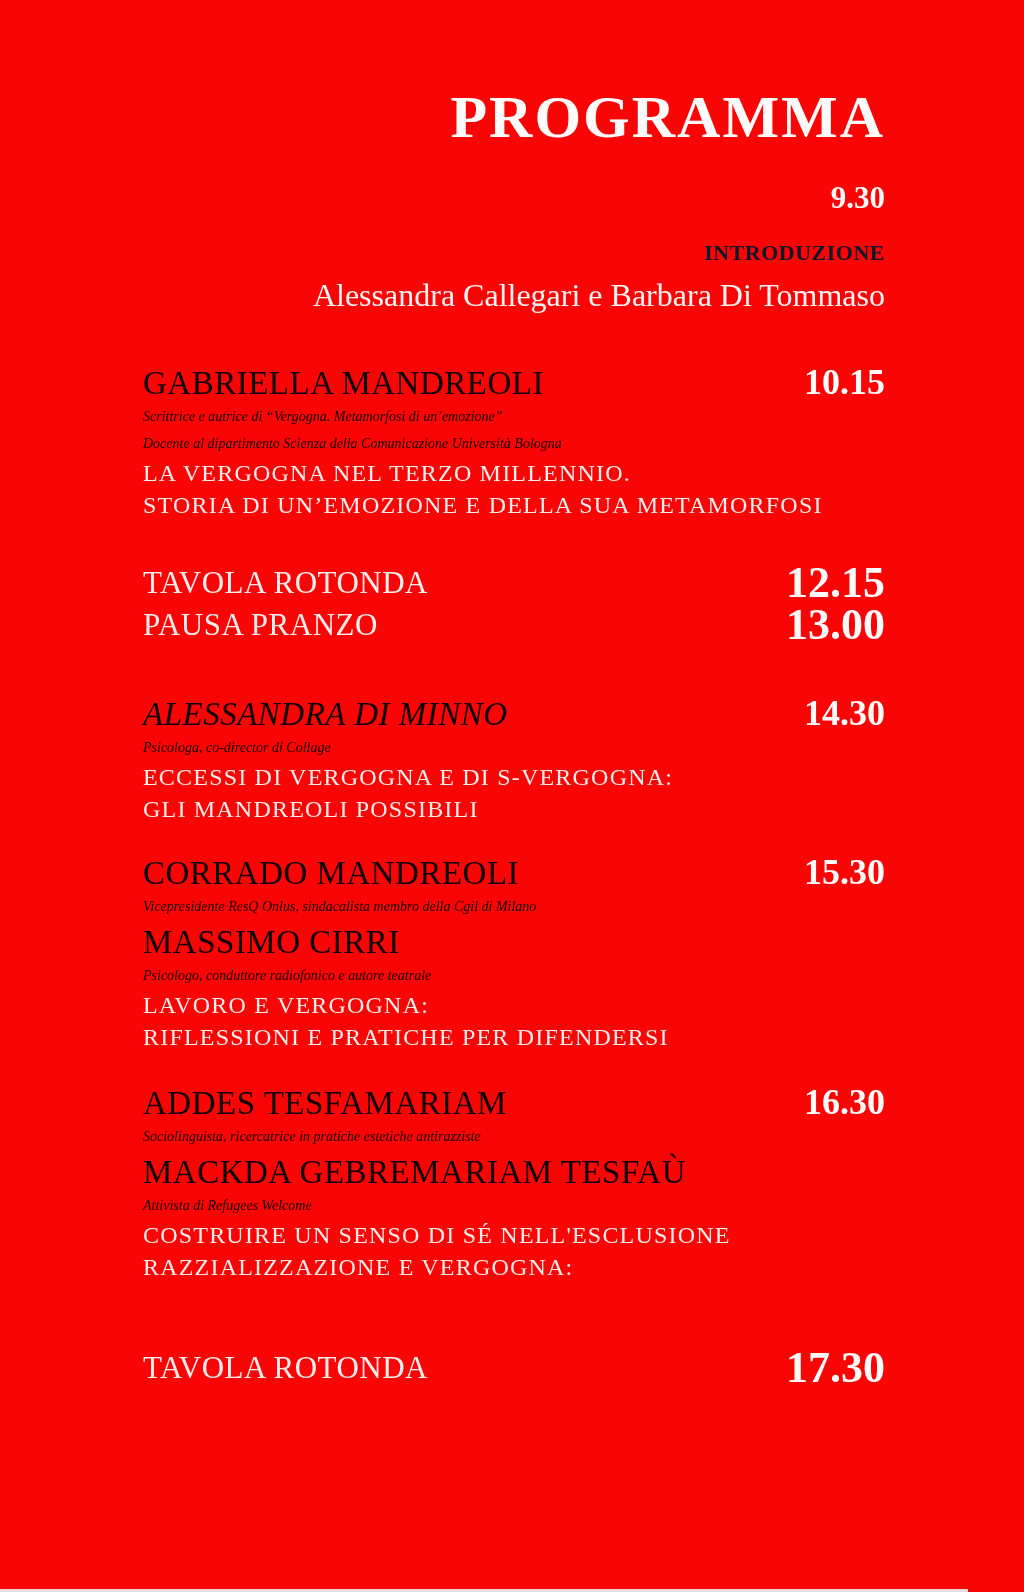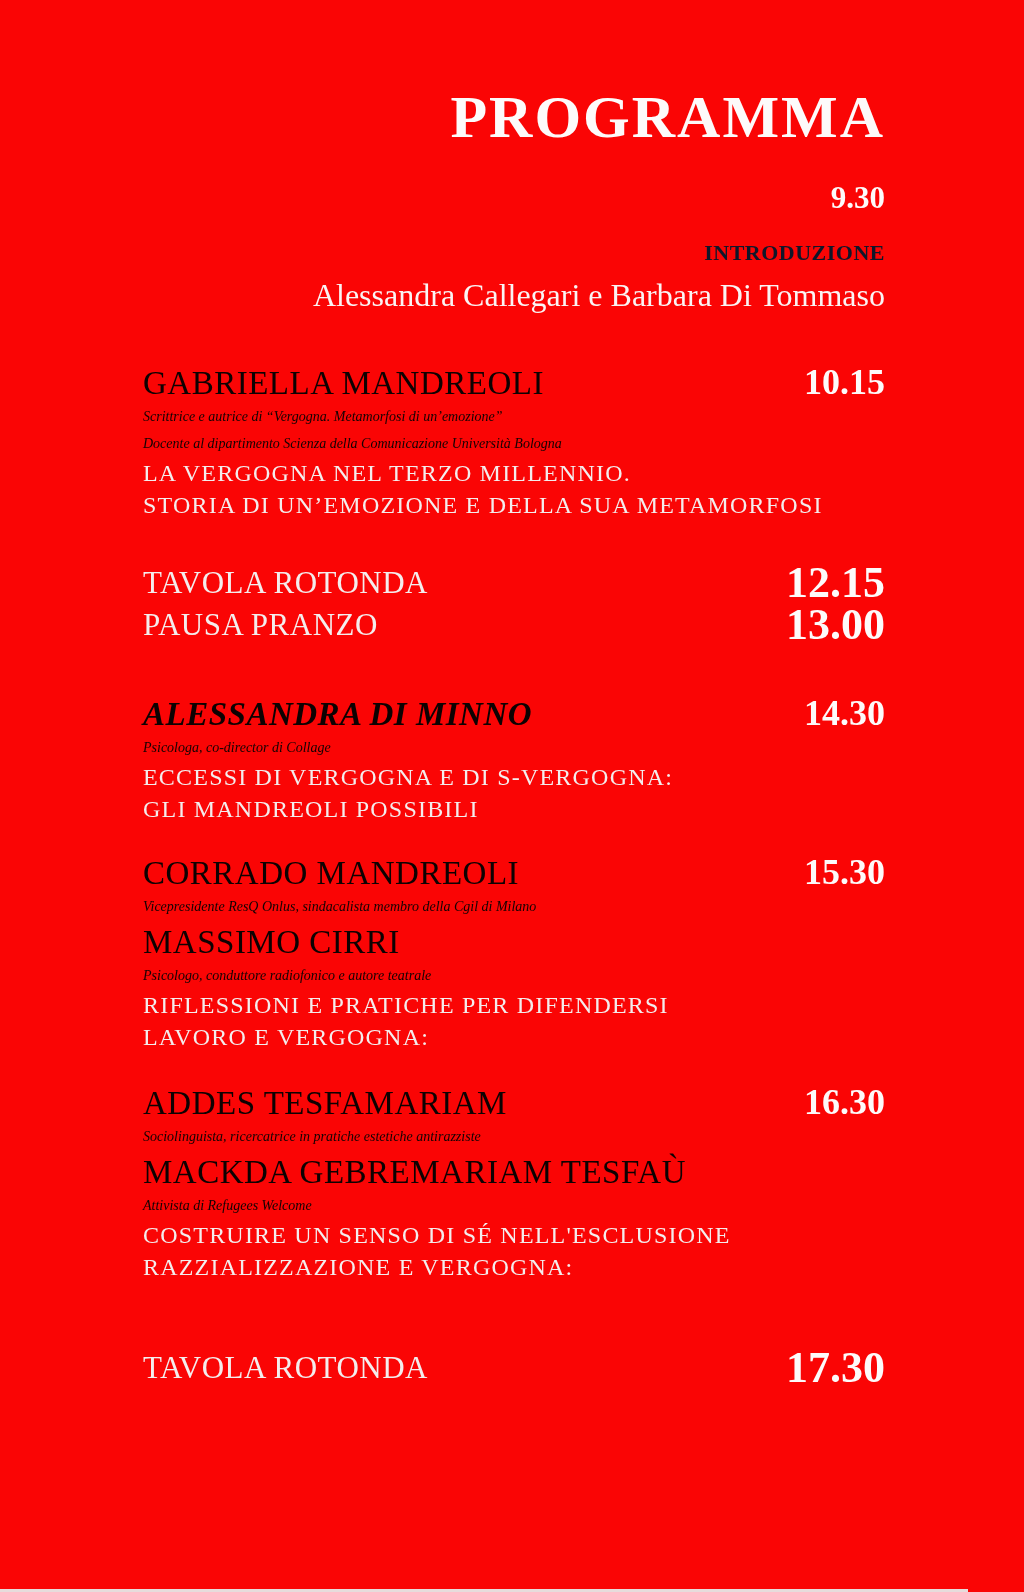--- a/index.html
+++ b/index.html
@@ -54,21 +54,21 @@
     justify-content: space-between;
     align-items: baseline;
   }
   .speaker-name {
     font-size: 33px;
     font-weight: normal;
     line-height: 40px;
     letter-spacing: 0.5px;
     color: #0d0202;
   }
-  .speaker-name.italic { font-style: italic; font-weight: bold; }
+  .speaker-name.italic { font-style: italic; }
   .speaker-name.second { margin-top: 2px; }
   .session-time {
     font-size: 36px;
     font-weight: bold;
     line-height: 40px;
     color: #fdfafa;
     white-space: nowrap;
   }
   .bio {
     font-style: italic;
@@ -162,22 +162,22 @@
   </section>
 
   <section class="session mt-s5">
     <div class="session-head">
       <h2 class="speaker-name">CORRADO MANDREOLI</h2>
       <div class="session-time">15.30</div>
     </div>
     <p class="bio">Vicepresidente ResQ Onlus, sindacalista membro della Cgil di Milano</p>
     <h2 class="speaker-name second">MASSIMO CIRRI</h2>
     <p class="bio">Psicologo, conduttore radiofonico e autore teatrale</p>
+    <p class="talk-title">LAVORO E VERGOGNA:</p>
     <p class="talk-title">RIFLESSIONI E PRATICHE PER DIFENDERSI</p>
-    <p class="talk-title">LAVORO E VERGOGNA:</p>
   </section>
 
   <section class="session mt-s6">
     <div class="session-head">
       <h2 class="speaker-name">ADDES TESFAMARIAM</h2>
       <div class="session-time">16.30</div>
     </div>
     <p class="bio">Sociolinguista, ricercatrice in pratiche estetiche antirazziste</p>
     <h2 class="speaker-name second">MACKDA GEBREMARIAM TESFAÙ</h2>
     <p class="bio">Attivista di Refugees Welcome</p>

